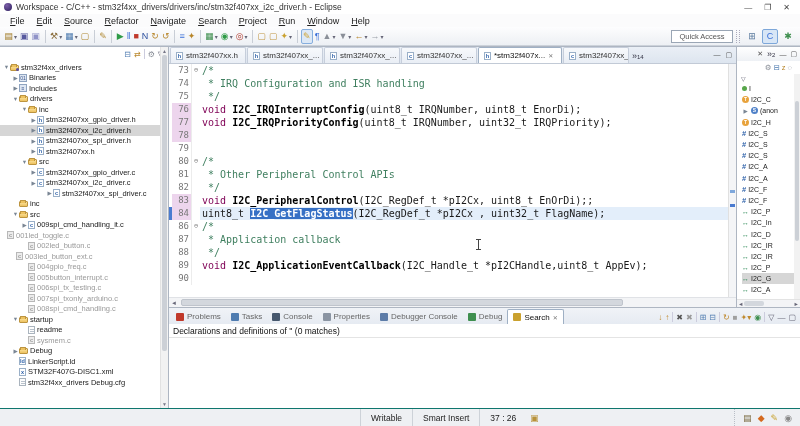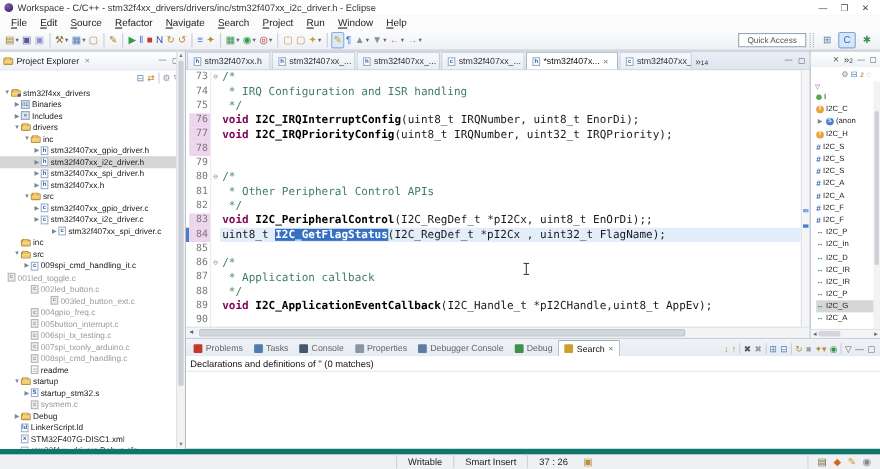--- a/index.html
+++ b/index.html
@@ -82,21 +82,21 @@
   .code-wrap { flex:1 1 auto; display:flex; min-height:0; position:relative; background:#fff; }
   .code-lines { flex:1 1 auto; overflow:hidden; font-family:"DejaVu Sans Mono","Liberation Mono",monospace; font-size:10px; }
   .cl { display:flex; height:13px; line-height:13px; white-space:pre; }
   .cl-ann { width:3px; flex:0 0 auto; }
   .cl-ann.mark { background:#4a7bd0; }
   .cl-num { width:19px; flex:0 0 auto; text-align:right; padding-right:2px; color:#787878; font-size:9px; background:#fff; }
   .cl-num.chg { background:#edd5ed; }
   .cl-fold { width:9px; flex:0 0 auto; color:#8a8a8a; font-size:7px; text-align:center; border-left:1px solid #ececec; }
   .cl-code { flex:1 1 auto; padding-left:2px; color:#000; overflow:hidden; }
   .cl-code.cur { background:#e3eefa; }
-  .tok-k { color:#7f0055; font-weight:bold; }
+  .tok-k { color:#7f0055; font-weight:normal; }
   .tok-c { color:#3f7f5f; }
   .tok-f { color:#000; font-weight:bold; }
   .tok-p { color:#1a1a1a; }
   .tok-sel { background:#3670c5; color:#fff; font-weight:bold; }
   .overview { width:8px; flex:0 0 auto; background:#f4f5f7; border-left:1px solid #e0e0e0; position:relative; }
   .ov-mark { position:absolute; left:1px; width:5px; height:3px; background:#7fa8dc; }
   .ibeam { position:absolute; left:309px; top:176px; width:1px; height:9px; background:#444; }
   .ibeam::before, .ibeam::after { content:""; position:absolute; left:-2px; width:5px; height:1px; background:#444; }
   .ibeam::before { top:-1px; } .ibeam::after { bottom:-1px; }
 
@@ -127,21 +127,21 @@
   .bottom { height:101px; flex:0 0 auto; border-top:1px solid #aeb6c2; background:#fff; display:flex; flex-direction:column; min-width:0; }
   .b-tabs { height:16px; background:linear-gradient(#f0f3f7,#e6ebf2); display:flex; align-items:flex-end; padding-left:2px; flex:0 0 auto; }
   .btab { height:15px; display:flex; align-items:center; gap:3px; padding:0 5px; font-size:8px; color:#666; white-space:nowrap; flex:0 0 auto; }
   .btab.active { background:#fff; color:#111; border:1px solid #9fb0c4; border-bottom:none; border-radius:2px 2px 0 0; }
   .b-ico { width:8px; height:8px; display:inline-block; border-radius:1px; }
   .b-toolbar { margin-left:auto; display:flex; align-items:center; gap:3px; padding:0 4px 2px 0; font-size:8px; }
   .b-msg { height:14px; display:flex; align-items:center; padding-left:4px; font-size:8.5px; color:#111; border-bottom:1px solid #e4e4e4; flex:0 0 auto; background:#fff; }
   .b-content { flex:1 1 auto; background:#fff; }
 
   
-  .statusbar { height:18px; background:#eef0f3; border-top:5px solid #0f766e; display:flex; align-items:stretch; font-size:8.5px; color:#222; flex:0 0 auto; }
+  .statusbar { height:18px; background:#eef0f3; border-top:1px solid #0f766e; display:flex; align-items:stretch; font-size:8.5px; color:#222; flex:0 0 auto; }
   .sb-cell { display:flex; align-items:center; justify-content:center; border-left:1px solid #cdd2d8; padding:0 10px; white-space:nowrap; }
   .sb-spacer { flex:1 1 auto; }
   .sb-lspacer { width:360px; flex:0 0 auto; }
   .sb-icon { display:flex; align-items:center; font-size:9px; padding:0 4px; }
   .sb-right { display:flex; align-items:center; gap:6px; padding:0 8px; border-left:1px dotted #b9bec6; }
 </style>
 </head>
 <body>
 
 <div class="window">
@@ -278,31 +278,20 @@
           <span class="persp" style="color: rgb(90, 122, 158);">⊞</span>
           <span class="persp active" style="color: rgb(58, 111, 216);">C</span>
           <span class="persp" style="color: rgb(63, 143, 79);">✱</span>
         </span>
     </span>
   </div>
 
   <div class="main">
 
     <div class="explorer">
-      <div class="view-head">
-        <span class="view-tab">
-          <span class="ti ti-folder"></span>
-          <span>Project Explorer</span>
-          <span class="view-close">✕</span>
-        </span>
-        <span class="view-minmax">
-          <span>—</span>
-          <span>▢</span>
-        </span>
-      </div>
       <div class="view-toolbar" id="explorer-toolbar">
           <span style="color: rgb(79, 124, 176); font-size: 8px;">⊟</span>
           <span style="color: rgb(184, 134, 42); font-size: 8px;">⇄</span>
           <span class="vt-sep"></span>
           <span style="color: rgb(138, 143, 152); font-size: 8px;">⚙</span>
           <span style="color: rgb(102, 102, 119); font-size: 8px;">▽</span>
         </div>
       <div class="tree" id="tree">
           <div class="tree-row" style="padding-left: 3px;">
             <span class="tw-arrow">▼</span>
@@ -387,21 +376,21 @@
           <div class="tree-row gray" style="">
             <span class="tw-arrow"></span>
             <span class="ti ti-file gray">c</span>
             <span class="tree-label">001led_toggle.c</span>
           </div>
           <div class="tree-row gray" style="padding-left: 21px;">
             <span class="tw-arrow"></span>
             <span class="ti ti-file gray">c</span>
             <span class="tree-label">002led_button.c</span>
           </div>
-          <div class="tree-row gray" style="padding-left: 39px;">
+          <div class="tree-row gray" style="padding-left: 9px;">
             <span class="tw-arrow"></span>
             <span class="ti ti-file gray">c</span>
             <span class="tree-label">003led_button_ext.c</span>
           </div>
           <div class="tree-row gray" style="padding-left: 21px;">
             <span class="tw-arrow"></span>
             <span class="ti ti-file gray">c</span>
             <span class="tree-label">004gpio_freq.c</span>
           </div>
           <div class="tree-row gray" style="padding-left: 21px;">
@@ -416,35 +405,30 @@
           </div>
           <div class="tree-row gray" style="padding-left: 21px;">
             <span class="tw-arrow"></span>
             <span class="ti ti-file gray">c</span>
             <span class="tree-label">007spi_txonly_arduino.c</span>
           </div>
           <div class="tree-row gray" style="padding-left: 21px;">
             <span class="tw-arrow"></span>
             <span class="ti ti-file gray">c</span>
             <span class="tree-label">008spi_cmd_handling.c</span>
-          </div>
-          <div class="tree-row" style="padding-left: 21px;">
-            <span class="tw-arrow"></span>
-            <span class="ti ti-doc"></span>
-            <span class="tree-label">readme</span>
           </div>
           <div class="tree-row" style="padding-left: 12px;">
             <span class="tw-arrow">▼</span>
             <span class="ti ti-folder"></span>
             <span class="tree-label">startup</span>
           </div>
           <div class="tree-row" style="padding-left: 21px;">
-            <span class="tw-arrow">▶</span>
-            <span class="ti ti-file">S</span>
-            <span class="tree-label">startup_stm32.s</span>
+            <span class="tw-arrow"></span>
+            <span class="ti ti-doc"></span>
+            <span class="tree-label">readme</span>
           </div>
           <div class="tree-row gray" style="padding-left: 21px;">
             <span class="tw-arrow"></span>
             <span class="ti ti-file gray">c</span>
             <span class="tree-label">sysmem.c</span>
           </div>
           <div class="tree-row" style="padding-left: 12px;">
             <span class="tw-arrow">▶</span>
             <span class="ti ti-folder"></span>
             <span class="tree-label">Debug</span>
@@ -515,21 +499,20 @@
                 <div class="cl"><span class="cl-ann"></span><span class="cl-num">75</span><span class="cl-fold"></span><span class="cl-code"><span class="tok-c"> */</span></span></div>
                 <div class="cl"><span class="cl-ann"></span><span class="cl-num chg">76</span><span class="cl-fold"></span><span class="cl-code"><span class="tok-k">void</span><span class="tok-p"> </span><span class="tok-f">I2C_IRQInterruptConfig</span><span class="tok-p">(uint8_t IRQNumber, uint8_t EnorDi);</span></span></div>
                 <div class="cl"><span class="cl-ann"></span><span class="cl-num chg">77</span><span class="cl-fold"></span><span class="cl-code"><span class="tok-k">void</span><span class="tok-p"> </span><span class="tok-f">I2C_IRQPriorityConfig</span><span class="tok-p">(uint8_t IRQNumber, uint32_t IRQPriority);</span></span></div>
                 <div class="cl"><span class="cl-ann"></span><span class="cl-num chg">78</span><span class="cl-fold"></span><span class="cl-code"></span></div>
                 <div class="cl"><span class="cl-ann"></span><span class="cl-num">79</span><span class="cl-fold"></span><span class="cl-code"></span></div>
                 <div class="cl"><span class="cl-ann"></span><span class="cl-num">80</span><span class="cl-fold">⊖</span><span class="cl-code"><span class="tok-c">/*</span></span></div>
                 <div class="cl"><span class="cl-ann"></span><span class="cl-num">81</span><span class="cl-fold"></span><span class="cl-code"><span class="tok-c"> * Other Peripheral Control APIs</span></span></div>
                 <div class="cl"><span class="cl-ann"></span><span class="cl-num">82</span><span class="cl-fold"></span><span class="cl-code"><span class="tok-c"> */</span></span></div>
                 <div class="cl"><span class="cl-ann"></span><span class="cl-num chg">83</span><span class="cl-fold"></span><span class="cl-code"><span class="tok-k">void</span><span class="tok-p"> </span><span class="tok-f">I2C_PeripheralControl</span><span class="tok-p">(I2C_RegDef_t *pI2Cx, uint8_t EnOrDi);;</span></span></div>
                 <div class="cl"><span class="cl-ann mark"></span><span class="cl-num chg">84</span><span class="cl-fold"></span><span class="cl-code cur"><span class="tok-p">uint8_t </span><span class="tok-sel">I2C_GetFlagStatus</span><span class="tok-p">(I2C_RegDef_t *pI2Cx , uint32_t FlagName);</span></span></div>
-                <div class="cl"><span class="cl-ann"></span><span class="cl-num">85</span><span class="cl-fold"></span><span class="cl-code"></span></div>
                 <div class="cl"><span class="cl-ann"></span><span class="cl-num">86</span><span class="cl-fold">⊖</span><span class="cl-code"><span class="tok-c">/*</span></span></div>
                 <div class="cl"><span class="cl-ann"></span><span class="cl-num">87</span><span class="cl-fold"></span><span class="cl-code"><span class="tok-c"> * Application callback</span></span></div>
                 <div class="cl"><span class="cl-ann"></span><span class="cl-num">88</span><span class="cl-fold"></span><span class="cl-code"><span class="tok-c"> */</span></span></div>
                 <div class="cl"><span class="cl-ann"></span><span class="cl-num">89</span><span class="cl-fold"></span><span class="cl-code"><span class="tok-k">void</span><span class="tok-p"> </span><span class="tok-f">I2C_ApplicationEventCallback</span><span class="tok-p">(I2C_Handle_t *pI2CHandle,uint8_t AppEv);</span></span></div>
                 <div class="cl"><span class="cl-ann"></span><span class="cl-num">90</span><span class="cl-fold"></span><span class="cl-code"></span></div>
               </div>
             <div class="overview">
               <span class="ov-mark" style="top:54%"></span>
               <span class="ov-mark" style="top:60%; background:#4a7bd0;"></span>
             </div>

